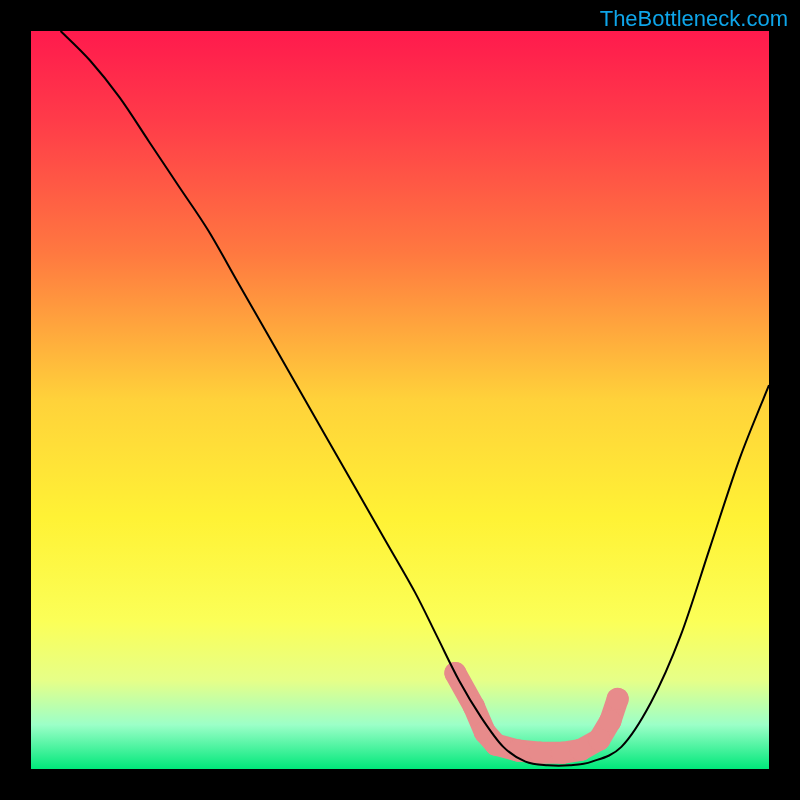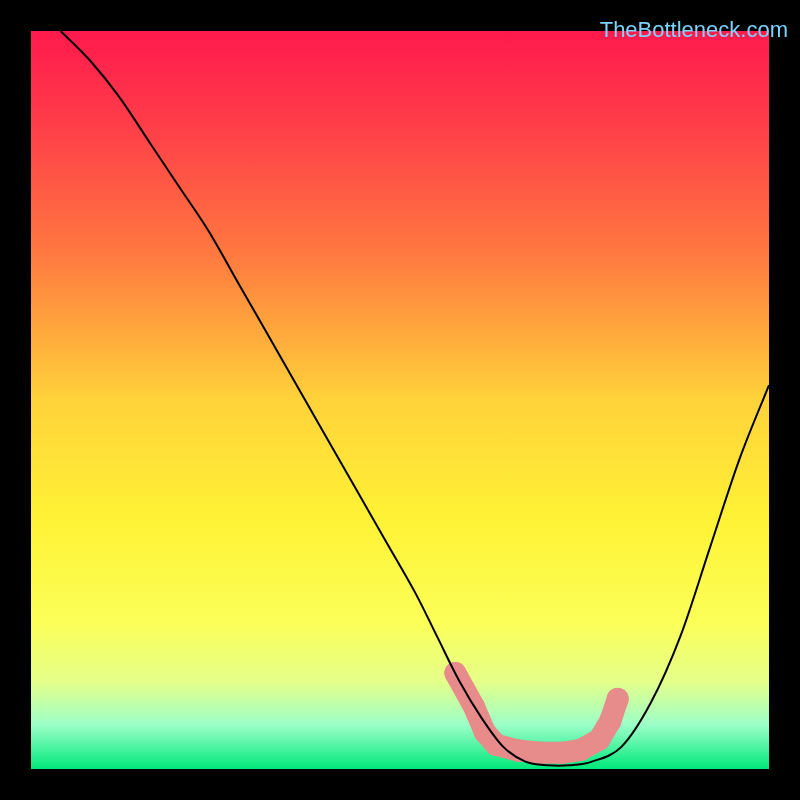--- a/index.html
+++ b/index.html
@@ -12,23 +12,23 @@
     position: relative;
     font-family: Arial, sans-serif;
   }
   .container {
     width: 800px;
     height: 800px;
     position: relative;
   }
   .watermark {
     position: absolute;
-    top: 17px;
+    top: 6px;
     right: 12px;
-    color: #7dd3fc;
+    color: #0ea5e9;
     font-size: 22px;
     font-weight: 500;
     z-index: 10;
   }
   svg {
     display: block;
   }
 </style>
 </head>
 <body>

